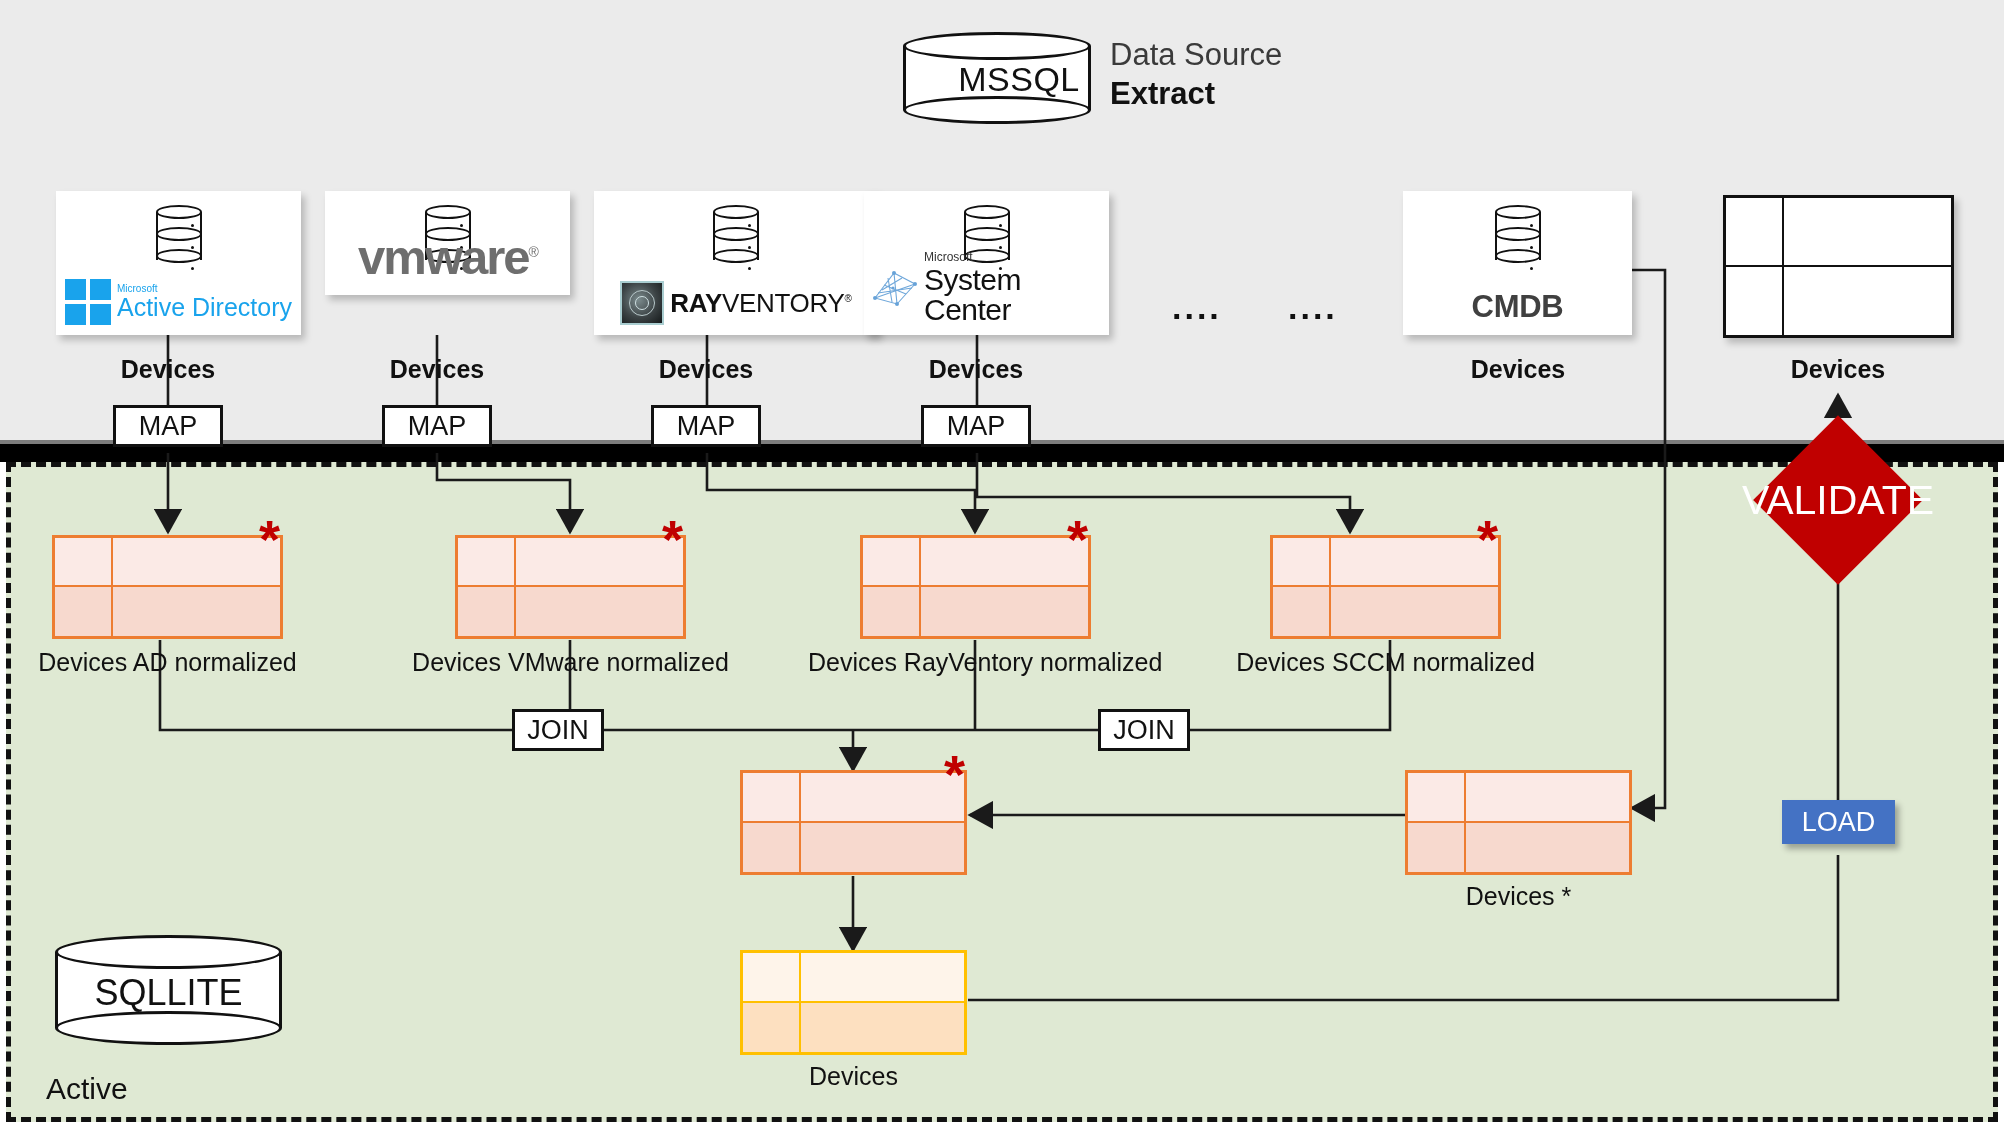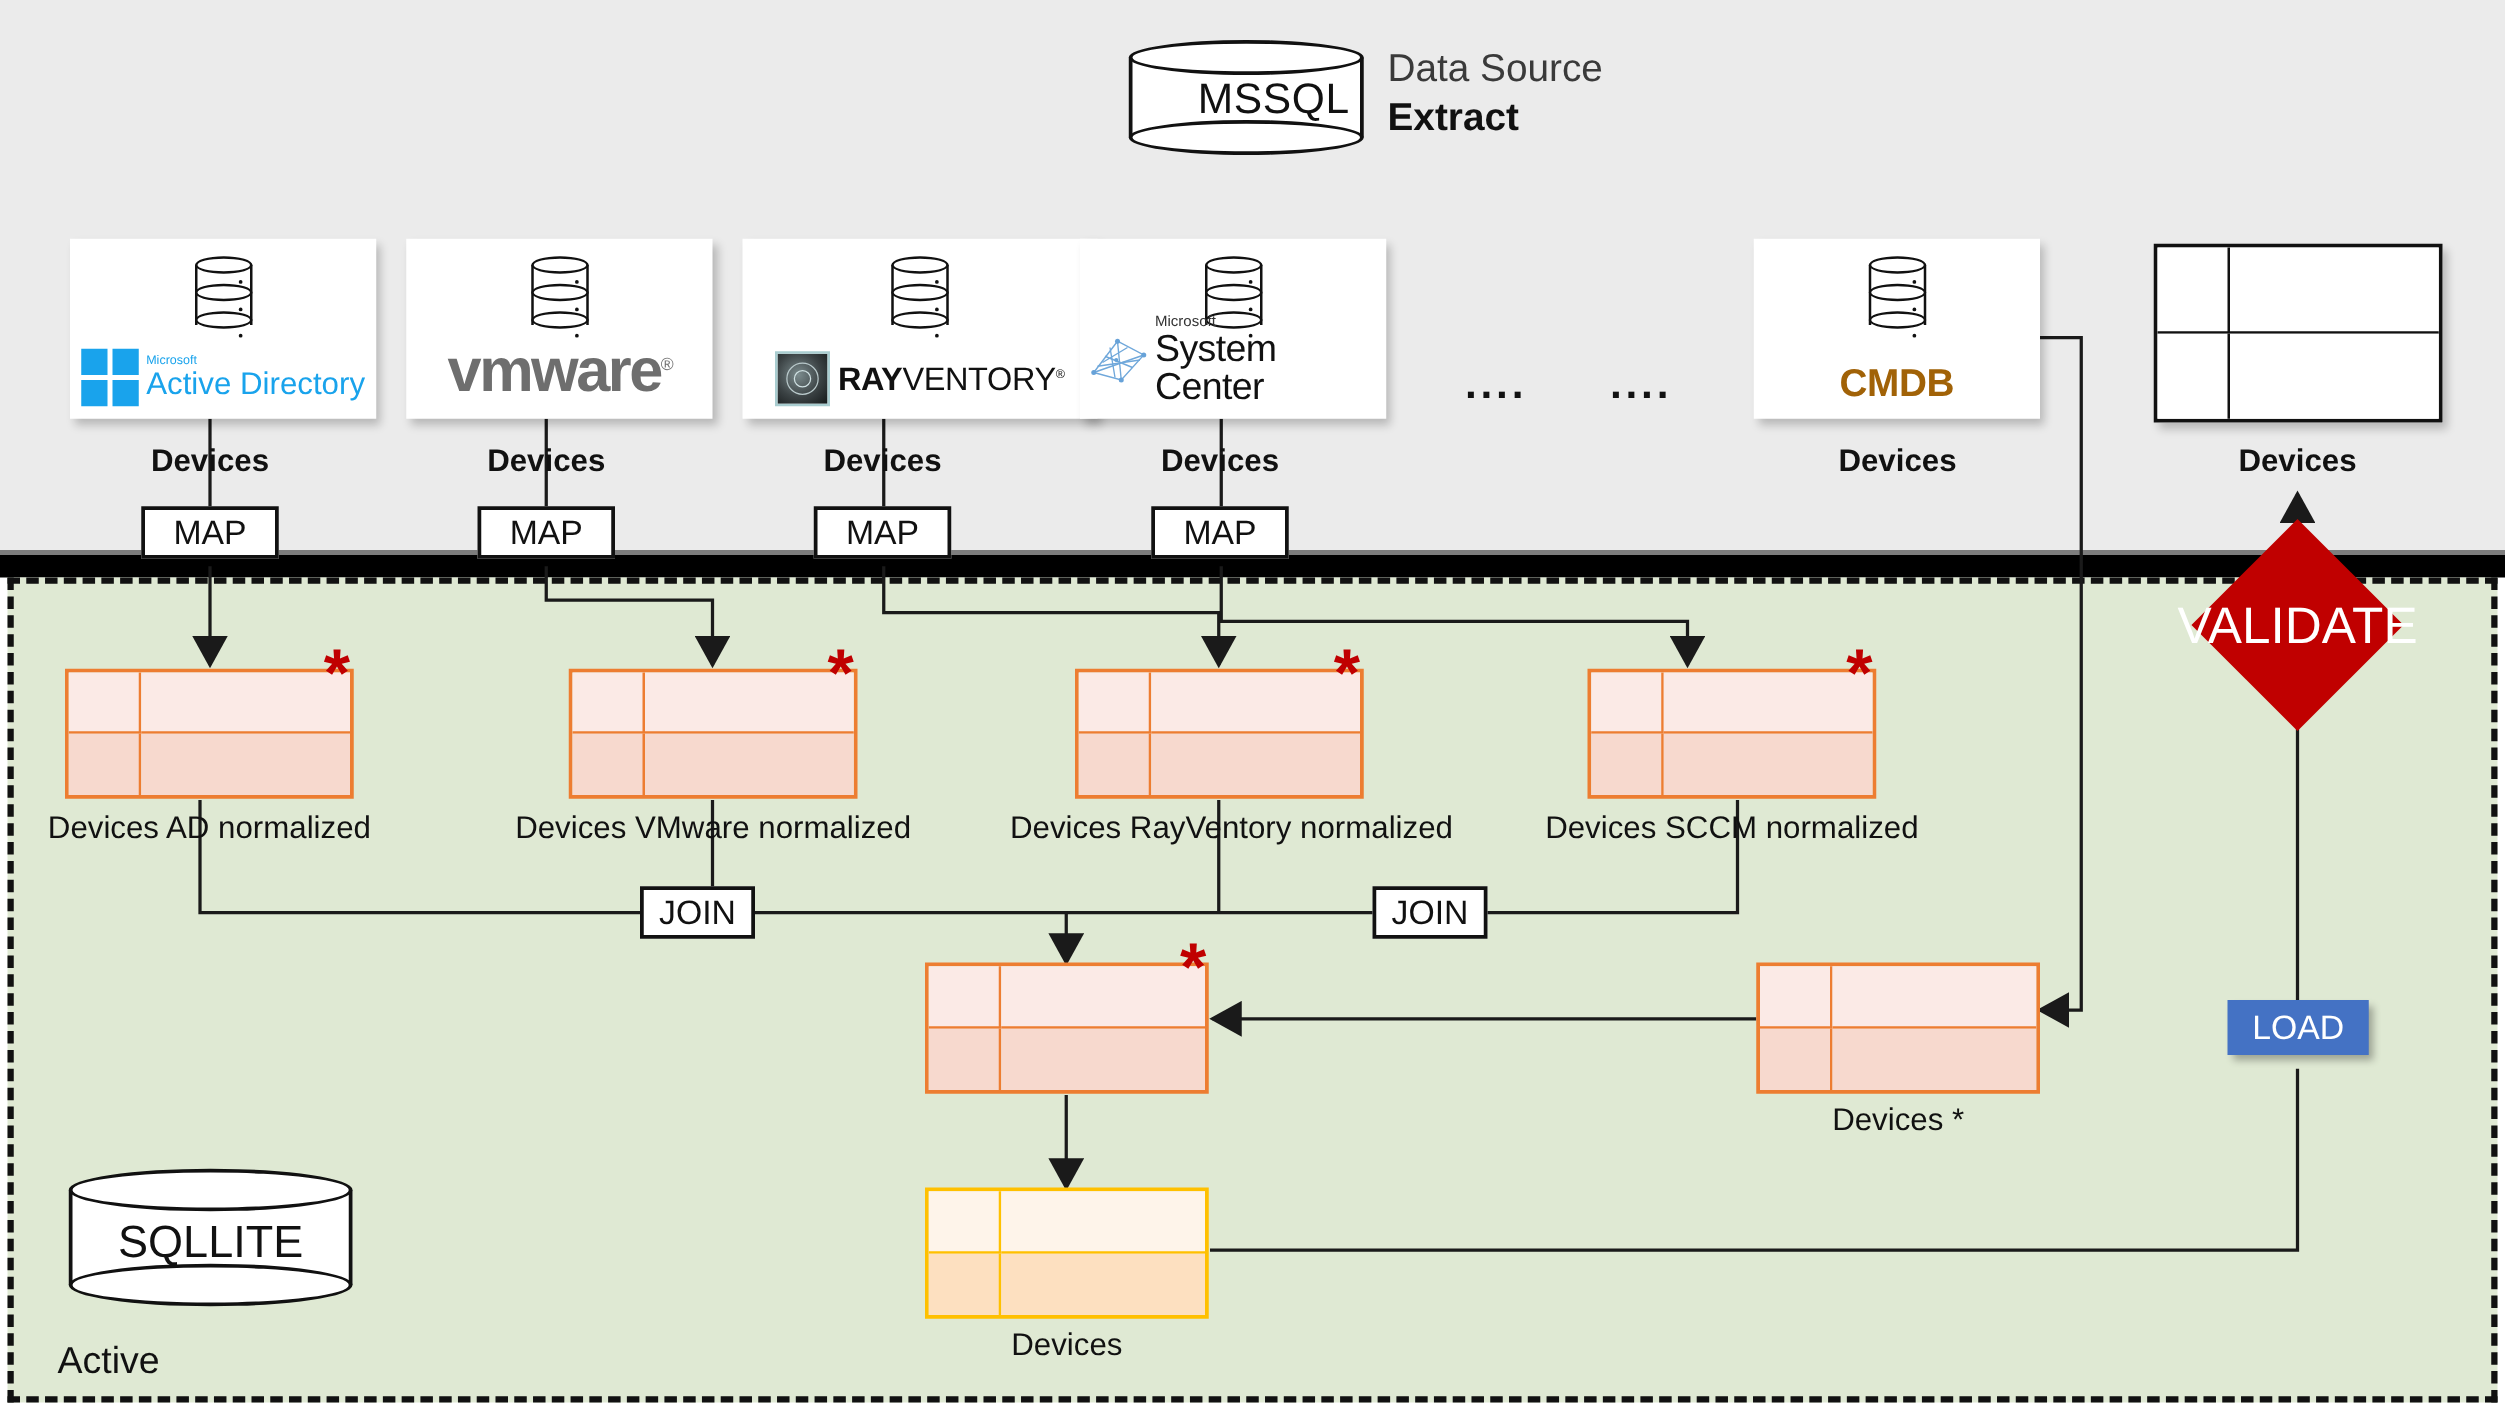--- a/index.html
+++ b/index.html
@@ -56,21 +56,21 @@
       transform:translate(-50%,-50%);border:1px solid #cfe0e2;border-radius:50%;}
   .ray-text{font-size:26px;color:#111;letter-spacing:-.3px;}
   .ray-text .b{font-weight:bold;}
   .ray-text sup{font-size:10px;vertical-align:super;}
 
   .sc-glyph{width:46px;height:40px;flex:0 0 auto;position:relative;opacity:.92;}
   .sc-text{display:flex;flex-direction:column;line-height:1;}
   .sc-text .small{font-size:12px;color:#333;margin-bottom:2px;}
   .sc-text .big{font-size:30px;color:#111;letter-spacing:-.5px;}
 
-  .cmdb-text{font-size:31px;font-weight:bold;color:#a16207;letter-spacing:-.3px;}
+  .cmdb-text{font-size:31px;font-weight:bold;color:#404040;letter-spacing:-.3px;}
 
   
   .dbstack{width:46px;height:62px;position:relative;}
   .dbstack .ring{position:absolute;left:0;width:46px;height:14px;border:2px solid #111;
       border-radius:50%;box-sizing:border-box;background:#fff;}
   .dbstack .side{position:absolute;left:0;top:7px;width:46px;height:48px;
       border-left:2px solid #111;border-right:2px solid #111;box-sizing:border-box;background:#fff;}
   .dbstack .dot{position:absolute;right:8px;width:3px;height:3px;background:#111;border-radius:50%;}
 
   
@@ -207,21 +207,21 @@
       </div>
       <div class="ad-text">
         <span class="small">Microsoft</span>
         <span class="big">Active Directory</span>
       </div>
     </div>
   </div>
   <div class="devlabel" style="left:68px;top:355px;width:200px;">Devices</div>
   <div class="pbox" style="left:113px;top:405px;width:110px;height:42px;">MAP</div>
 
-  <div class="card" style="left:325px;top:191px;width:245px;height:144px;">
+  <div class="card" style="left:325px;top:191px;width:245px;height:104px;">
     <div class="dbicon">
       <div class="dbstack">
         <div class="side"></div>
         <div class="ring" style="top:0;"></div>
           <div class="dot" style="top:19px;"></div>
         <div class="ring" style="top:22px;"></div>
           <div class="dot" style="top:41px;"></div>
         <div class="ring" style="top:44px;"></div>
           <div class="dot" style="top:62px;"></div>
       </div>

